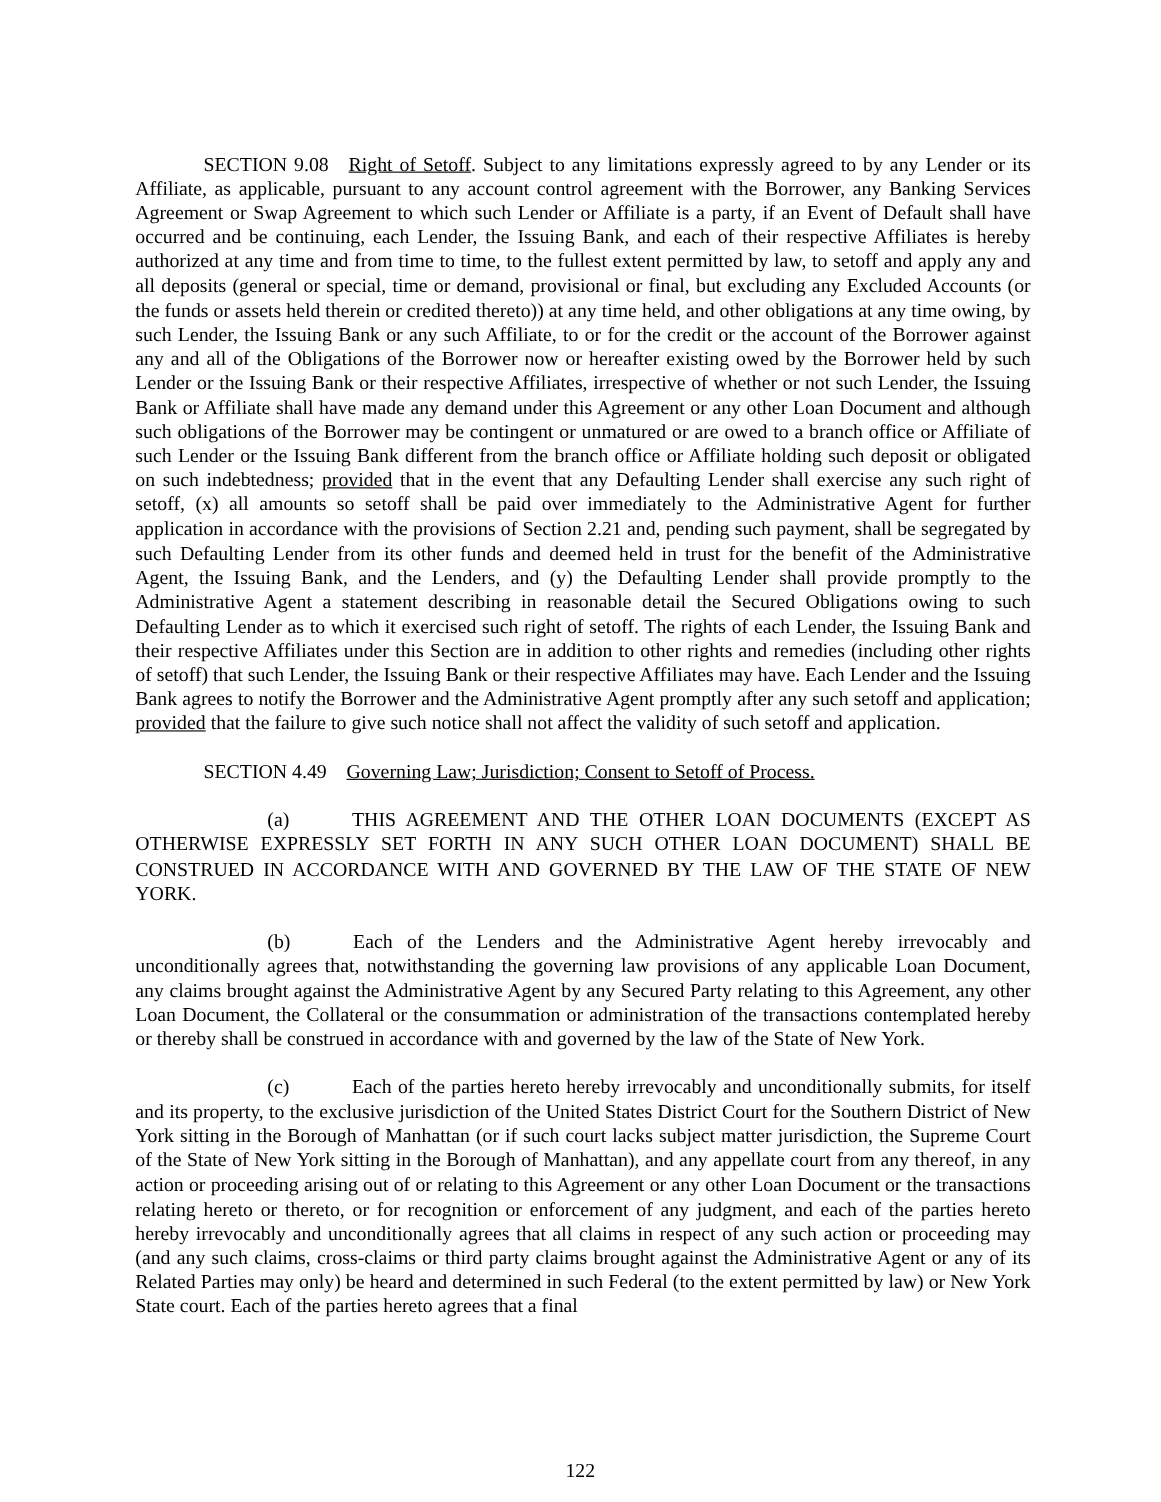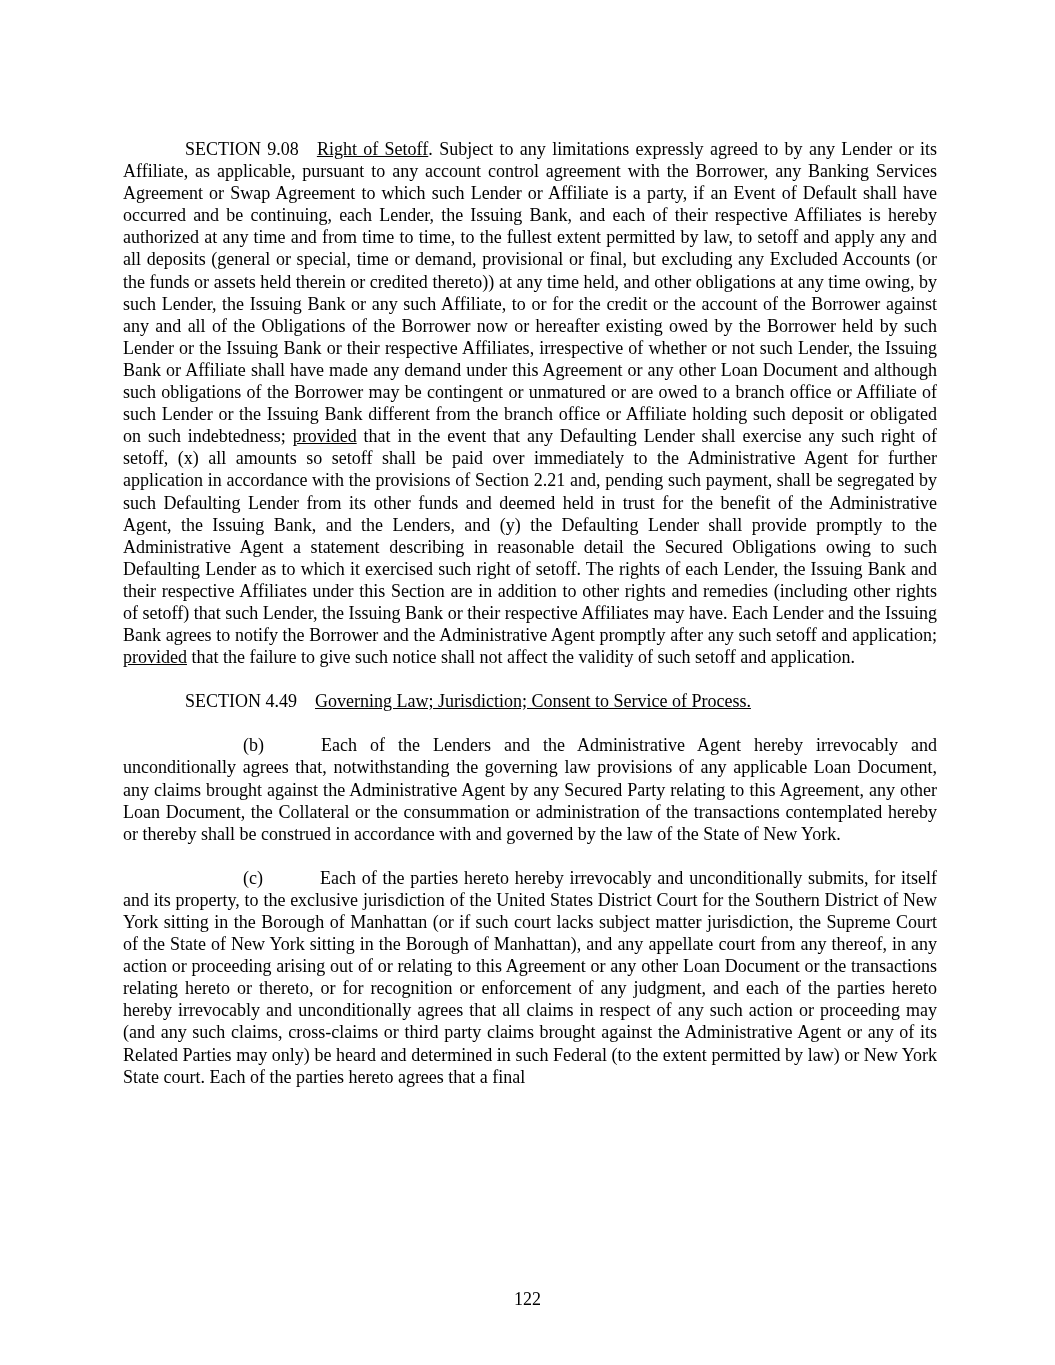--- a/index.html
+++ b/index.html
@@ -29,39 +29,40 @@
     margin: 0 0 22px 0;
     text-align: justify;
   }
   .indent-1 { text-indent: 62px; }
   .indent-2 { text-indent: 120px; }
   .u { text-decoration: underline; }
   .tab-sm { display: inline-block; width: 18px; }
   .tab-lg { display: inline-block; width: 57px; }
   .page-number {
     position: absolute;
-    top: 1276px;
+    top: 1314px;
     left: 0;
     width: 100%;
     text-align: center;
     font-family: "Liberation Serif", "DejaVu Serif", serif;
     font-size: 18px;
     color: #000000;
   }
 </style>
 </head>
 <body>
 
 <div class="page">
   <div class="content">
 
     <p class="para indent-1"><span>SECTION 9.08</span><span class="tab-sm"></span><span class="u">Right of Setoff</span><span>.  Subject to any limitations expressly agreed to by any Lender or its Affiliate, as applicable, pursuant to any account control agreement with the Borrower, any Banking Services Agreement or Swap Agreement to which such Lender or Affiliate is a party, if an Event of Default shall have occurred and be continuing, each Lender, the Issuing Bank, and each of their respective Affiliates is hereby authorized at any time and from time to time, to the fullest extent permitted by law, to setoff and apply any and all deposits (general or special, time or demand, provisional or final, but excluding any Excluded Accounts (or the funds or assets held therein or credited thereto)) at any time held, and other obligations at any time owing, by such Lender, the Issuing Bank or any such Affiliate, to or for the credit or the account of the Borrower against any and all of the Obligations of the Borrower now or hereafter existing owed by the Borrower held by such Lender or the Issuing Bank or their respective Affiliates, irrespective of whether or not such Lender, the Issuing Bank or Affiliate shall have made any demand under this Agreement or any other Loan Document and although such obligations of the Borrower may be contingent or unmatured or are owed to a branch office or Affiliate of such Lender or the Issuing Bank different from the branch office or Affiliate holding such deposit or obligated on such indebtedness; </span><span class="u">provided</span><span> that in the event that any Defaulting Lender shall exercise any such right of setoff, (x) all amounts so setoff shall be paid over immediately to the Administrative Agent for further application in accordance with the provisions of Section 2.21 and, pending such payment, shall be segregated by such Defaulting Lender from its other funds and deemed held in trust for the benefit of the Administrative Agent, the Issuing Bank, and the Lenders, and (y) the Defaulting Lender shall provide promptly to the Administrative Agent a statement describing in reasonable detail the Secured Obligations owing to such Defaulting Lender as to which it exercised such right of setoff.  The rights of each Lender, the Issuing Bank and their respective Affiliates under this Section are in addition to other rights and remedies (including other rights of setoff) that such Lender, the Issuing Bank or their respective Affiliates may have.  Each Lender and the Issuing Bank agrees to notify the Borrower and the Administrative Agent promptly after any such setoff and application; </span><span class="u">provided</span><span> that the failure to give such notice shall not affect the validity of such setoff and application.</span></p>
 
-    <p class="para indent-1"><span>SECTION 4.49</span><span class="tab-sm"></span><span class="u">Governing Law; Jurisdiction; Consent to Service of Process.</span></p>
+    <p class="para indent-1"><span>SECTION 4.49</span><span class="tab-sm"></span><span class="u">Governing Law; Jurisdiction; Consent to Setoff of Process.</span></p>
 
+    <p class="para indent-2"><span>(a)</span><span class="tab-lg"></span><span>THIS AGREEMENT AND THE OTHER LOAN DOCUMENTS (EXCEPT AS OTHERWISE EXPRESSLY SET FORTH IN ANY SUCH OTHER LOAN DOCUMENT) SHALL BE CONSTRUED IN ACCORDANCE WITH AND GOVERNED BY THE LAW OF THE STATE OF NEW YORK.</span></p>
 
     <p class="para indent-2"><span>(b)</span><span class="tab-lg"></span><span>Each of the Lenders and the Administrative Agent hereby irrevocably and unconditionally agrees that, notwithstanding the governing law provisions of any applicable Loan Document, any claims brought against the Administrative Agent by any Secured Party relating to this Agreement, any other Loan Document, the Collateral or the consummation or administration of the transactions contemplated hereby or thereby shall be construed in accordance with and governed by the law of the State of New York.</span></p>
 
     <p class="para indent-2"><span>(c)</span><span class="tab-lg"></span><span>Each of the parties hereto hereby irrevocably and unconditionally submits, for itself and its property, to the exclusive jurisdiction of the United States District Court for the Southern District of New York sitting in the Borough of Manhattan (or if such court lacks subject matter jurisdiction, the Supreme Court of the State of New York sitting in the Borough of Manhattan), and any appellate court from any thereof, in any action or proceeding arising out of or relating to this Agreement or any other Loan Document or the transactions relating hereto or thereto, or for recognition or enforcement of any judgment, and each of the parties hereto hereby irrevocably and unconditionally agrees that all claims in respect of any such action or proceeding may (and any such claims, cross-claims or third party claims brought against the Administrative Agent or any of its Related Parties may only) be heard and determined in such Federal (to the extent permitted by law) or New York State court.  Each of the parties hereto agrees that a final</span></p>
 
   </div>
 
   <div class="page-number">122</div>
 </div>
 

